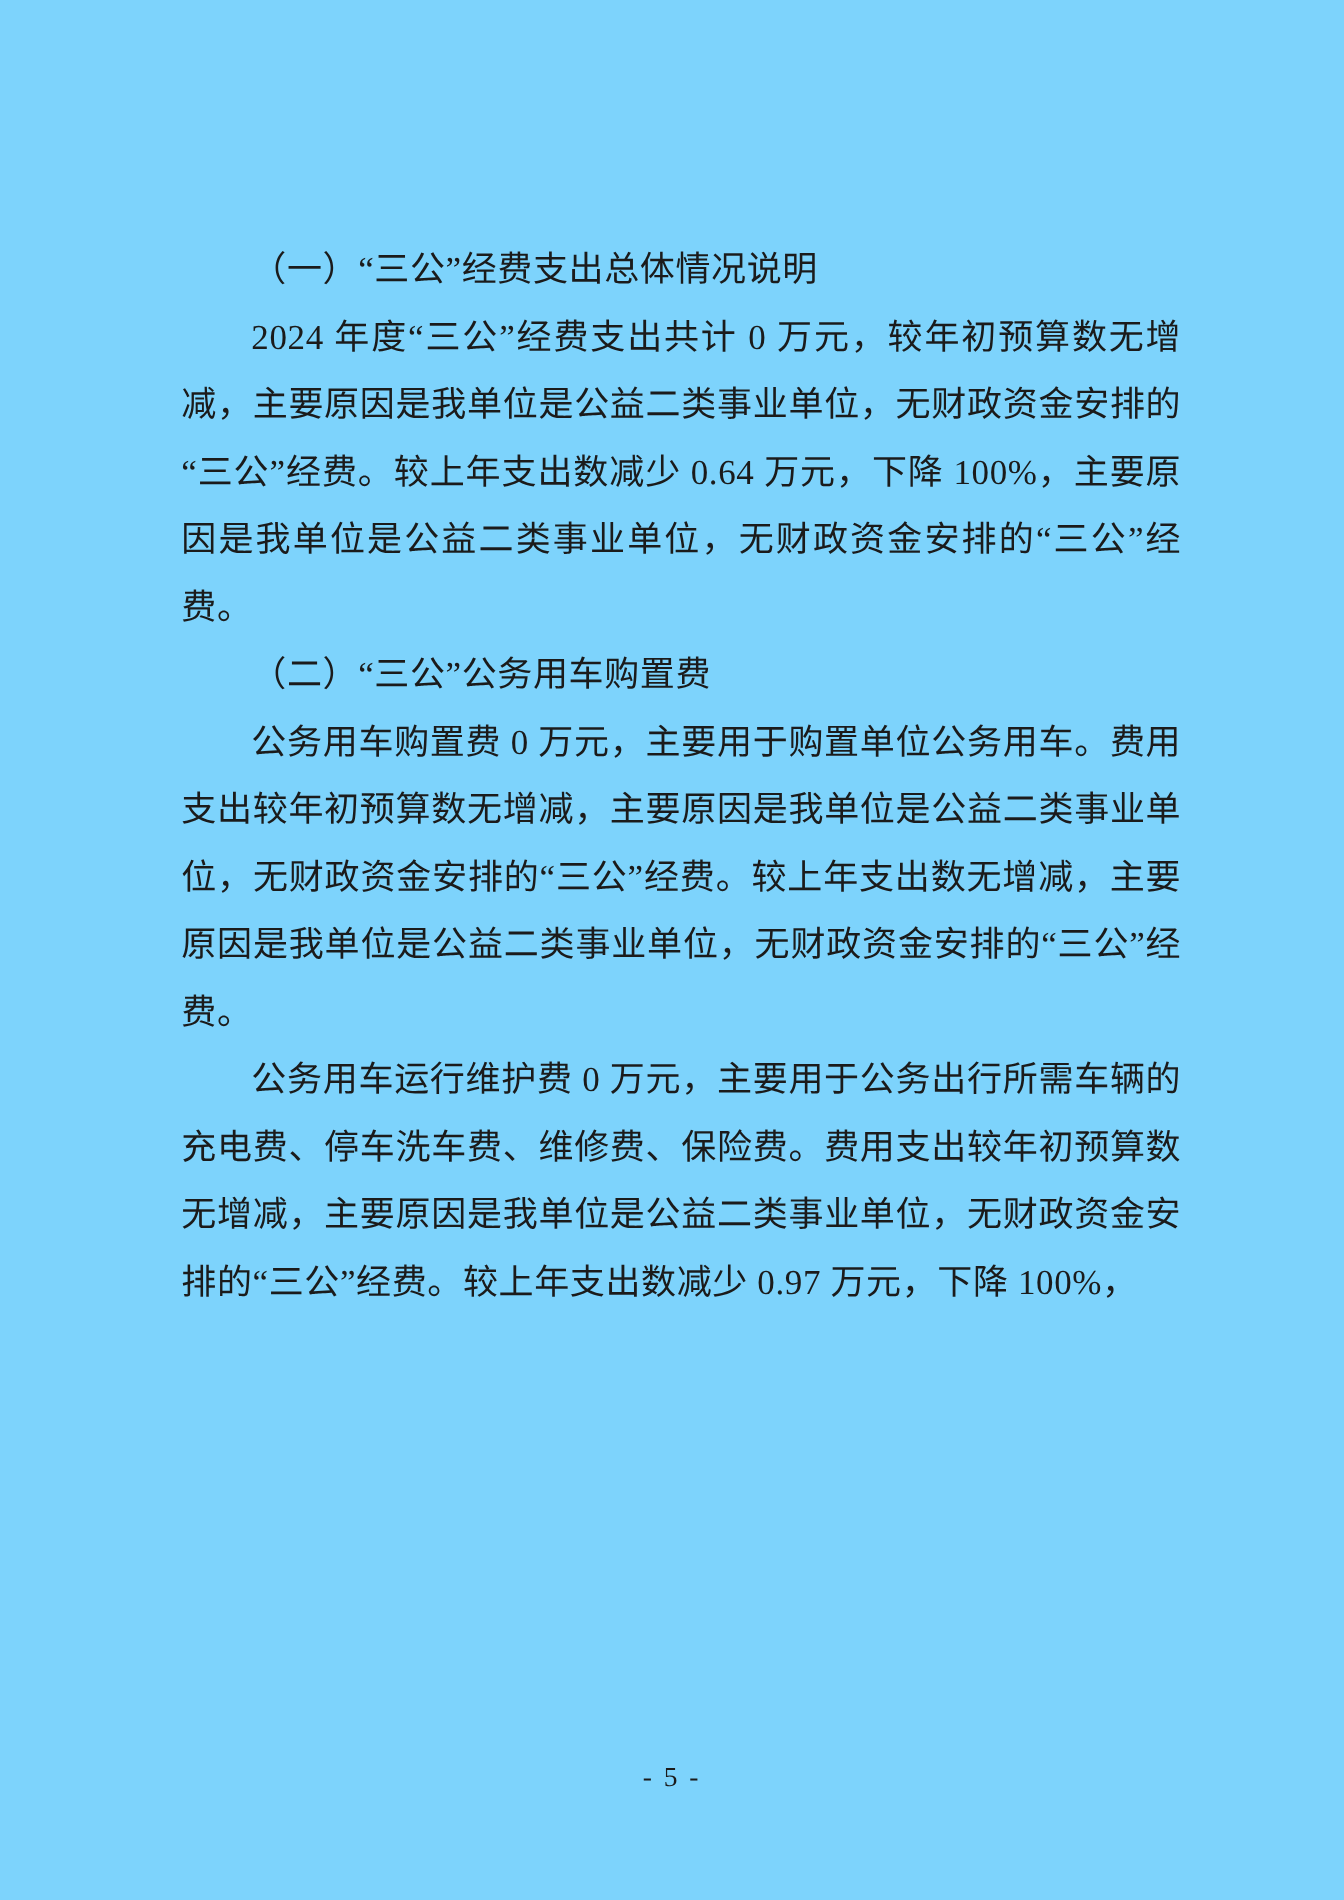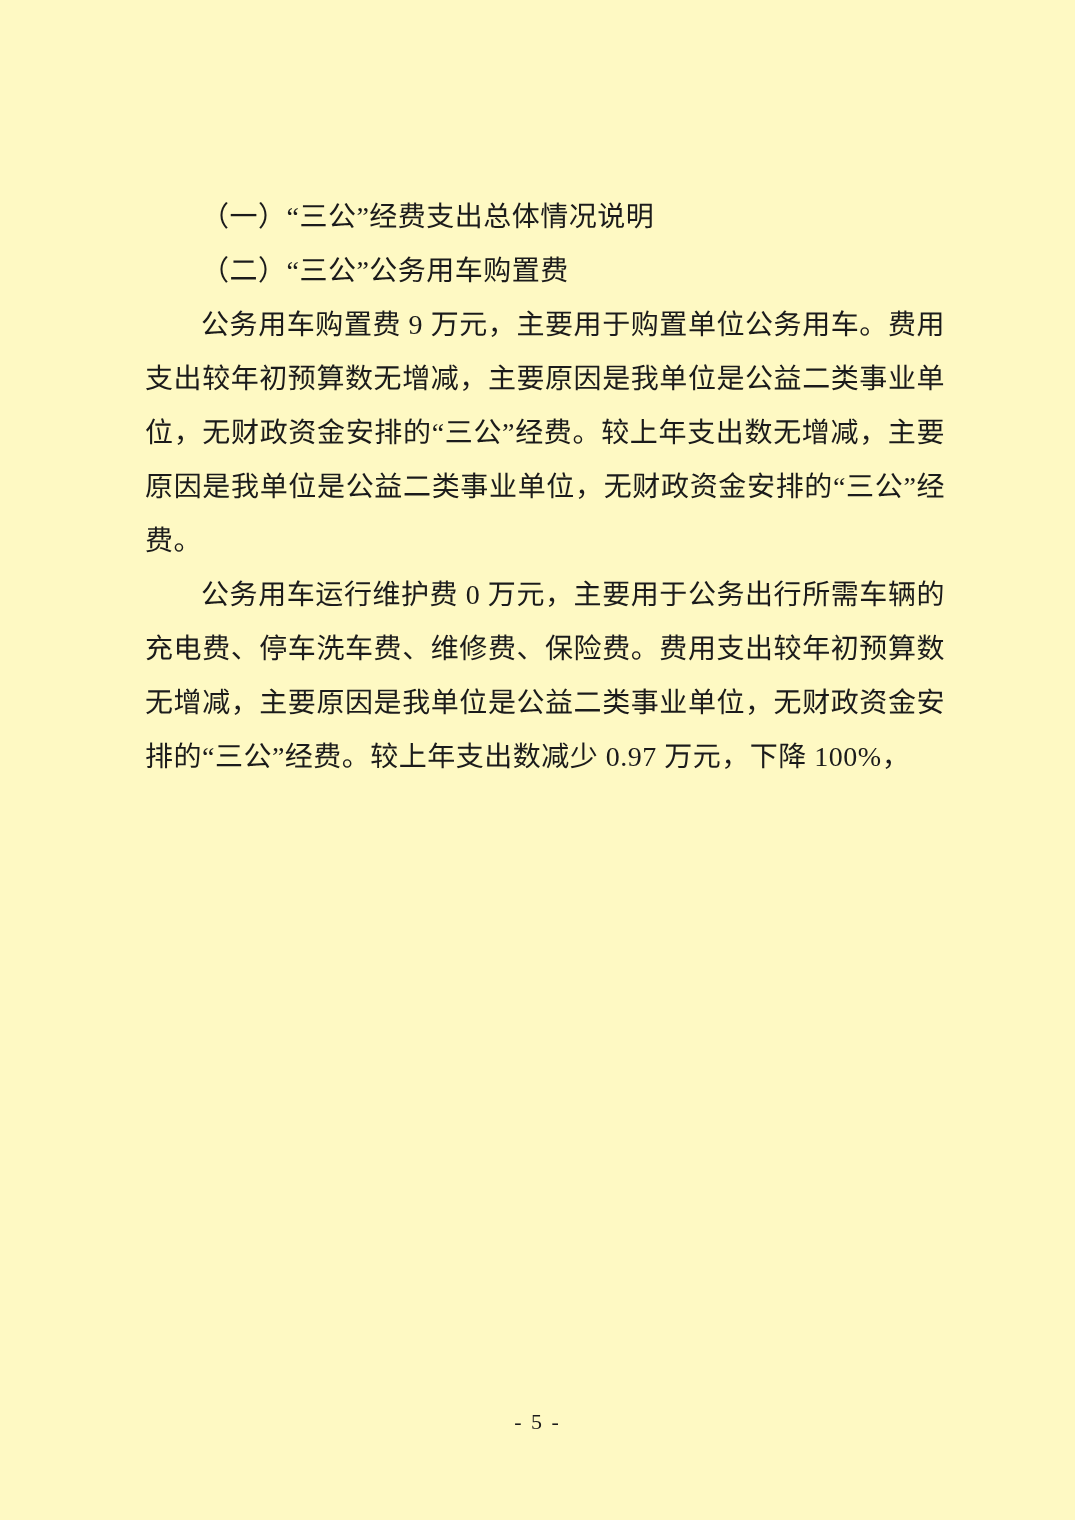--- a/index.html
+++ b/index.html
@@ -5,21 +5,21 @@
   html, body {
     margin: 0;
     padding: 0;
     background: #ffffff;
   }
   .page {
     position: relative;
     width: 1075px;
     height: 1520px;
     margin: 0 auto;
-    background: #fef9c3;
+    background: #7dd3fc;
     overflow: hidden;
     font-family: "Liberation Serif", "DejaVu Serif", serif;
     color: #1b1b1b;
   }
   .content {
     position: absolute;
     left: 145px;
     top: 190px;
     width: 800px;
     font-size: 28px;
@@ -50,24 +50,25 @@
   }
 </style>
 </head>
 <body>
 
 <div class="page">
 
   <div class="content">
     <p class="heading">（一）“三公”经费支出总体情况说明</p>
 
+    <p class="body-para">2024 年度“三公”经费支出共计 0 万元，较年初预算数无增减，主要原因是我单位是公益二类事业单位，无财政资金安排的“三公”经费。较上年支出数减少 0.64 万元，下降 100%，主要原因是我单位是公益二类事业单位，无财政资金安排的“三公”经费。</p>
 
     <p class="heading">（二）“三公”公务用车购置费</p>
 
 
-    <p class="body-para">公务用车购置费 9 万元，主要用于购置单位公务用车。费用支出较年初预算数无增减，主要原因是我单位是公益二类事业单位，无财政资金安排的“三公”经费。较上年支出数无增减，主要原因是我单位是公益二类事业单位，无财政资金安排的“三公”经费。</p>
+    <p class="body-para">公务用车购置费 0 万元，主要用于购置单位公务用车。费用支出较年初预算数无增减，主要原因是我单位是公益二类事业单位，无财政资金安排的“三公”经费。较上年支出数无增减，主要原因是我单位是公益二类事业单位，无财政资金安排的“三公”经费。</p>
 
     <p class="body-para">公务用车运行维护费 0 万元，主要用于公务出行所需车辆的充电费、停车洗车费、维修费、保险费。费用支出较年初预算数无增减，主要原因是我单位是公益二类事业单位，无财政资金安排的“三公”经费。较上年支出数减少 0.97 万元，下降 100%，</p>
   </div>
 
   <div class="page-footer">- 5 -</div>
 
 </div>
 
 </body></html>

